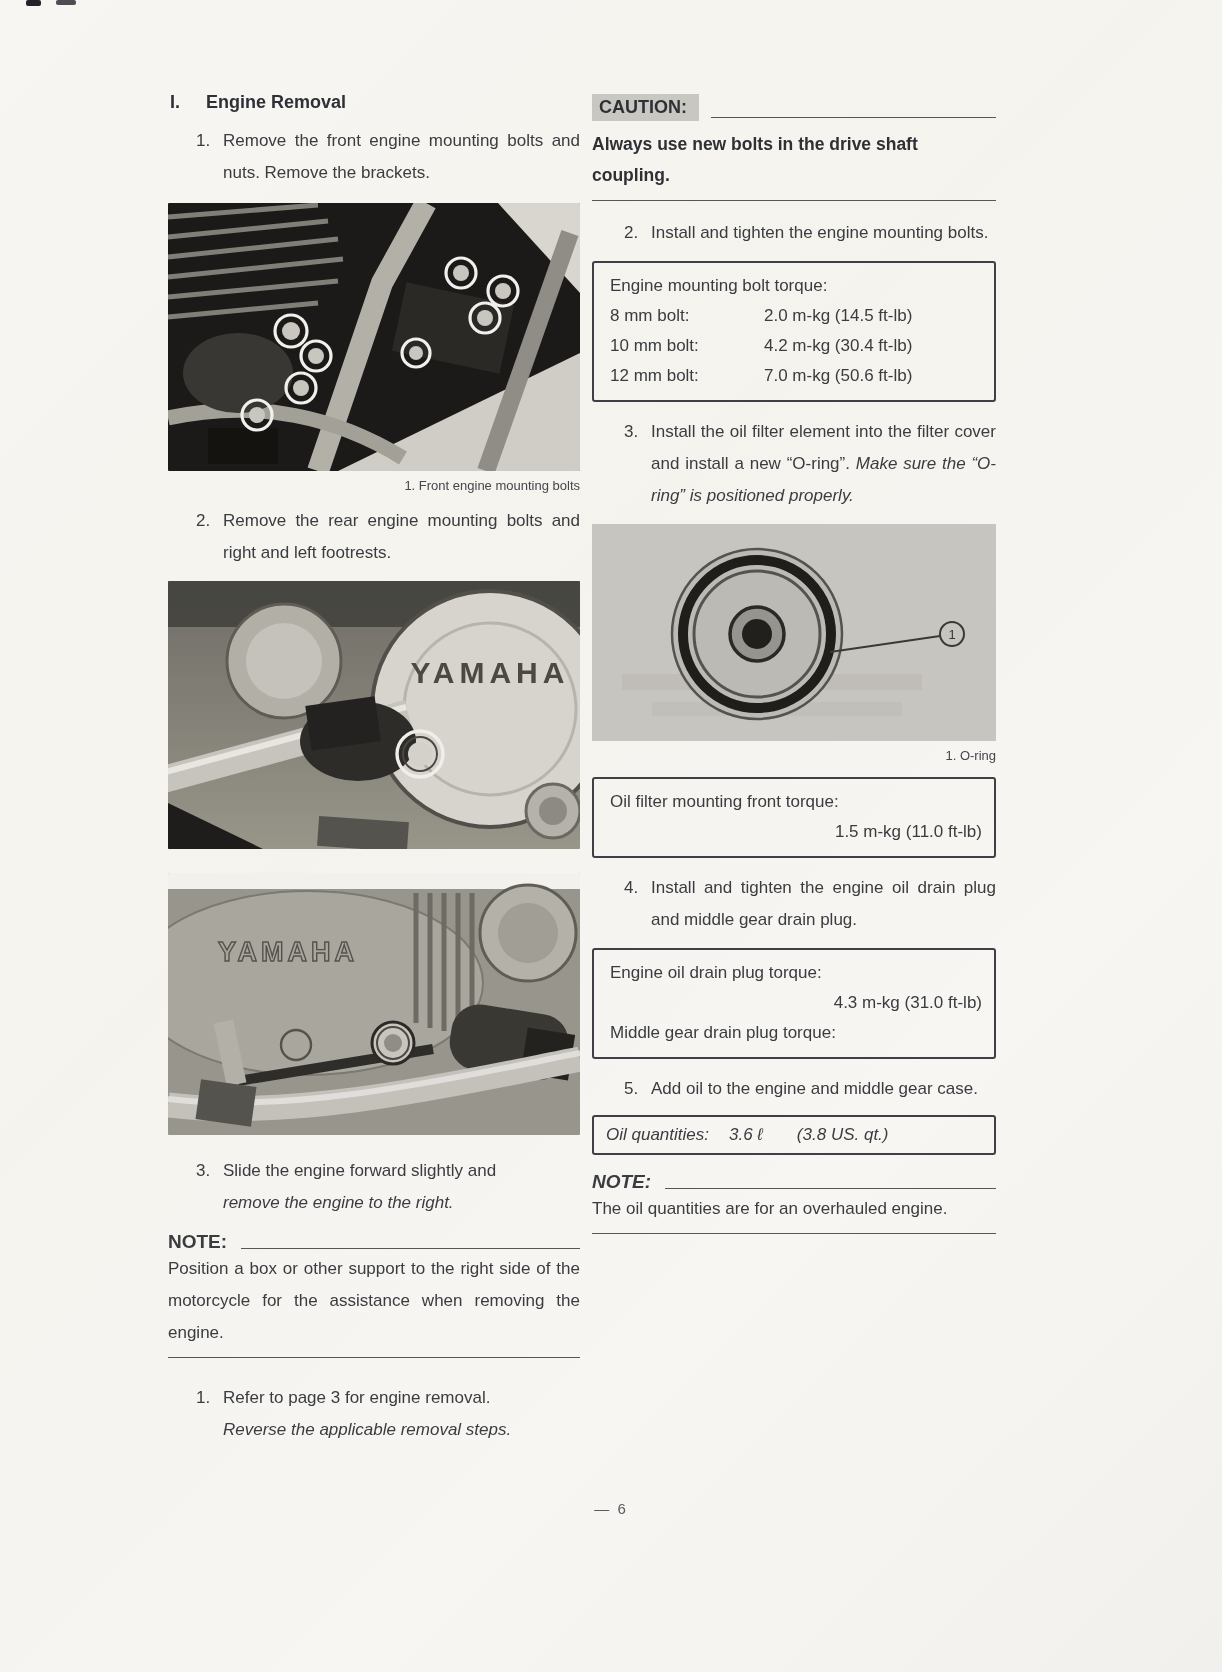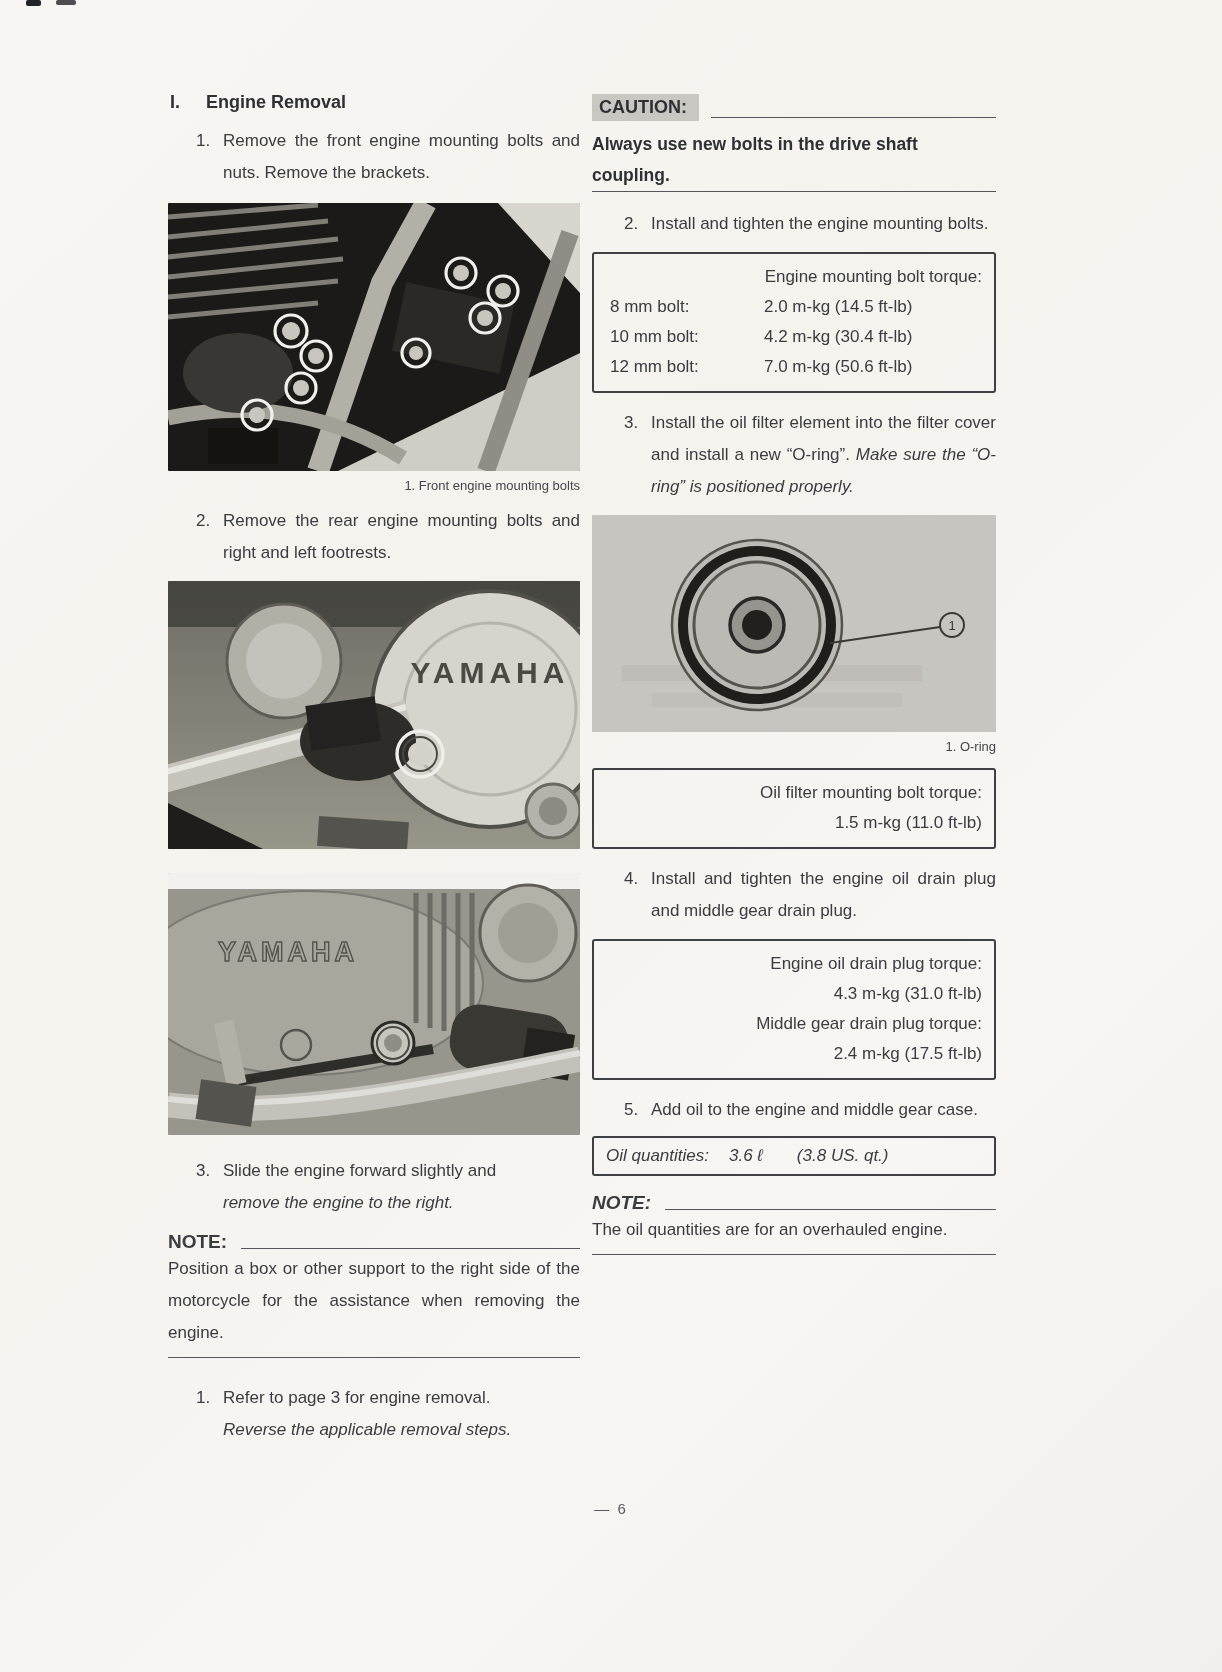--- a/index.html
+++ b/index.html
@@ -36,24 +36,24 @@
 
   .note-row{display:flex;align-items:flex-end;font-weight:bold;font-size:19px;}
   .note-row .rule{flex:1;border-bottom:1.6px solid #55565c;margin-left:14px;margin-bottom:4px;}
   .note-body{font-size:17px;line-height:32px;text-align:justify;border-bottom:1.6px solid #55565c;padding-bottom:8px;}
 
   .remount-heading{font-weight:bold;font-size:19px;letter-spacing:.5px;word-spacing:7px;color:#2f3036;margin-top:44px;}
 
   .caution-row{display:flex;align-items:flex-end;margin-top:94px;}
   .caution-label{background:#c8c7c1;font-weight:bold;font-size:18px;color:#2f3036;padding:3px 12px 3px 7px;}
   .caution-row .rule{flex:1;border-bottom:1.6px solid #55565c;margin-left:12px;margin-bottom:3px;}
-  .caution-body{font-weight:bold;font-size:17.5px;line-height:31px;color:#2f3036;border-bottom:1.6px solid #55565c;margin-top:8px;}
+  .caution-body{font-weight:bold;font-size:17.5px;line-height:31px;color:#2f3036;border-bottom:1.6px solid #55565c;padding-bottom:9px;margin-top:8px;}
 
   .spec-box{border:2px solid #3f4045;border-radius:3px;padding:8px 12px 9px 16px;font-size:17px;line-height:30px;}
-  .spec-title{text-align:right;}
+  .spec-title{text-align:left;}
   .spec-center{text-align:right;}
   .spec-row{display:flex;}
   .spec-row .sl{flex:0 0 132px;}
   .spec-row .sv{padding-left:22px;}
   .oil-box{border:2px solid #3f4045;border-radius:3px;padding:8px 12px;font-size:17px;font-style:italic;display:flex;}
   .oil-box .ol{}
   .oil-box .ov{margin-left:20px;}
   .oil-box .oa{margin-left:34px;}
 
   .page-number{position:absolute;top:1500px;left:0;width:100%;text-align:center;font-size:15px;color:#5a5b60;letter-spacing:2px;}
@@ -259,34 +259,33 @@
         <circle cx="165" cy="110" r="27" fill="#96948e" stroke="#2a2927" stroke-width="3.5"></circle>
         <circle cx="165" cy="110" r="15" fill="#21201d"></circle>
         <line x1="238" y1="128" x2="348" y2="112" stroke="#3a3934" stroke-width="2"></line>
         <circle cx="360" cy="110" r="12" fill="none" stroke="#3a3934" stroke-width="2"></circle>
         <text x="360" y="115" font-size="13" text-anchor="middle" fill="#3a3934">1</text>
       </svg>
     </div>
     <div class="caption mt6">1. O-ring</div>
 
     <div class="spec-box mt12">
-      <div class="spec-title">Oil filter mounting bolt torque:</div>
+      <div class="spec-title">Oil filter mounting front torque:</div>
       <div class="spec-center">1.5 m-kg (11.0 ft-lb)</div>
     </div>
 
     <div class="step mt14">
       <span class="num">4.</span>
       <div class="txt">Install and tighten the engine oil drain plug and middle gear drain plug.</div>
     </div>
 
     <div class="spec-box mt12">
       <div class="spec-title">Engine oil drain plug torque:</div>
       <div class="spec-center">4.3 m-kg (31.0 ft-lb)</div>
       <div class="spec-title">Middle gear drain plug torque:</div>
-      <div class="spec-center">2.4 m-kg (17.5 ft-lb)</div>
     </div>
 
     <div class="step mt14">
       <span class="num">5.</span>
       <div class="txt">Add oil to the engine and middle gear case.</div>
     </div>
 
     <div class="oil-box mt10">
       <span class="ol">Oil quantities:</span>
       <span class="ov">3.6 ℓ</span>

